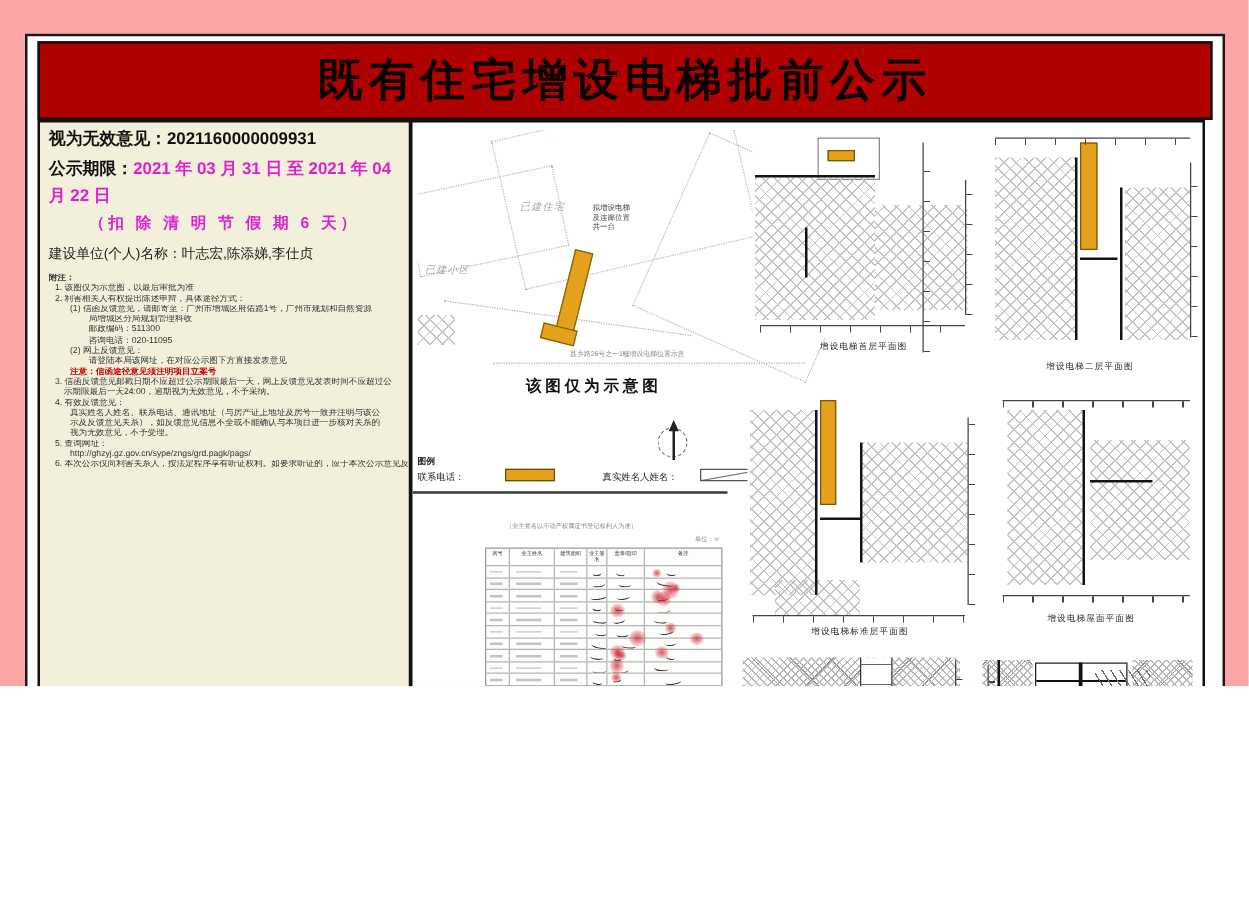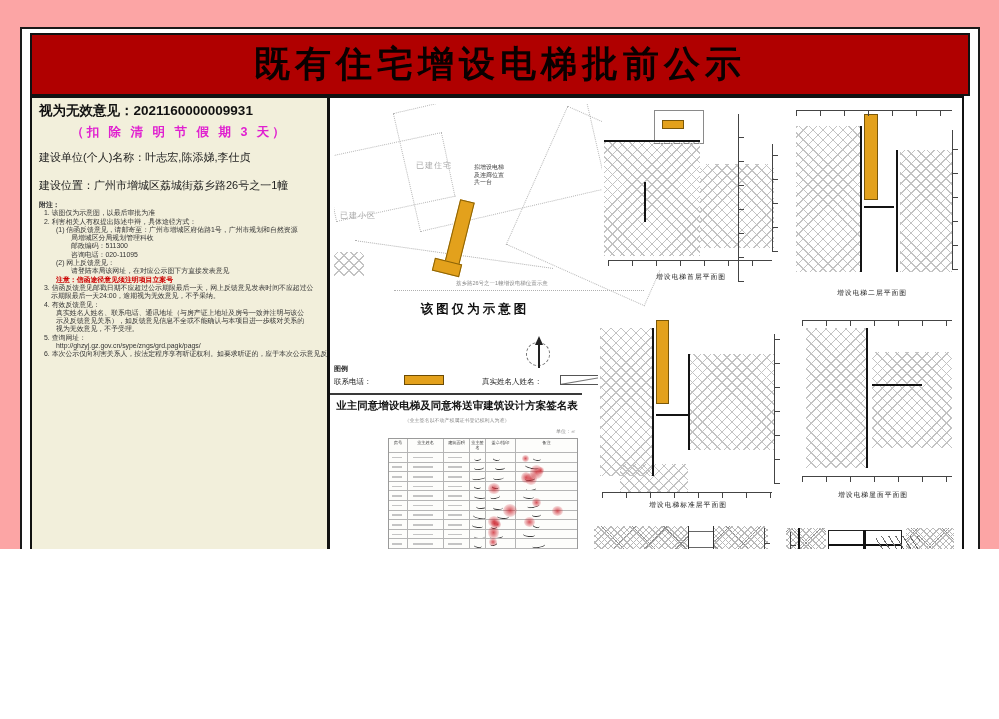--- a/index.html
+++ b/index.html
@@ -37,21 +37,21 @@
   .nred{padding-left:17px;color:#cc0000;font-weight:bold;}
   
   .rpanel{position:absolute;left:306px;top:67px;width:636px;height:587px;background:#fff;border:2px solid #111;
           box-sizing:border-box;overflow:hidden;}
   .rin{position:absolute;left:0;top:0;width:632px;height:583px;}
   
   .siteplan{position:absolute;left:4px;top:6px;width:342px;height:218px;overflow:hidden;}
   .dot{position:absolute;border:1px dotted #b8b8b8;}
   .dotl{position:absolute;border-top:1px dotted #b0b0b0;}
   .oband{position:absolute;background:#e3a11c;border:1px solid #8a6206;}
-  .glab{position:absolute;color:#a9a9a9;font-size:8px;letter-spacing:1px;}
+  .glab{position:absolute;color:#a9a9a9;font-size:8px;letter-spacing:1px;font-style:italic;}
   .ann{position:absolute;font-size:6px;line-height:7.5px;color:#444;}
   .roadnote{position:absolute;font-size:5.5px;color:#8a8a8a;}
   .spcap{position:absolute;left:0;right:60px;bottom:4px;text-align:center;font-size:12.5px;font-weight:600;
          letter-spacing:3px;color:#111;}
   .compass{position:absolute;left:196px;top:238px;width:26px;height:32px;}
   .compass .circ{position:absolute;left:0;top:6px;width:24px;height:24px;border:1px dashed #777;border-radius:50%;box-sizing:border-box;}
   .compass .ndl{position:absolute;left:12px;top:2px;width:1.6px;height:30px;background:#222;}
   .compass .tri{position:absolute;left:8.5px;top:0;width:0;height:0;border-left:4px solid transparent;
                 border-right:4px solid transparent;border-bottom:9px solid #222;}
   
@@ -109,26 +109,26 @@
   <div class="frame">
 
     <div class="banner">
       <span>既有住宅增设电梯批前公示</span>
     </div>
 
     <div class="lpanel">
       <div class="fld">
         <span>视为无效意见：</span><span>2021160000009931</span>
       </div>
-      <div class="magnote">（扣 除 清 明 节 假 期 3 天）</div>
+      <div class="fld">
+        <span>公示期限：</span><span class="mag">2021 年 03 月 31 日 至  2021 年 04 月 22 日</span>
+      </div>
+      <div class="magnote">（扣 除 清 明 节 假 期 6 天）</div>
       <div class="sfld m1">
         <span>建设单位(个人)名称：</span><span>叶志宏,陈添娣,李仕贞</span>
-      </div>
-      <div class="sfld m2">
-        <span>建设位置：</span><span>广州市增城区荔城街荔乡路26号之一1幢</span>
       </div>
       <div class="notes">
         <div class="nline nh">附注：</div>
         <div>
             <div class="nline nl1">1. 该图仅为示意图，以最后审批为准</div>
             <div class="nline nl1">2. 利害相关人有权提出陈述申辩，具体途径方式：</div>
             <div class="nline nl2">(1) 信函反馈意见，请邮寄至：广州市增城区府佑路1号，广州市规划和自然资源</div>
             <div class="nline nl3">局增城区分局规划管理科收</div>
             <div class="nline nl3">邮政编码：511300</div>
             <div class="nline nl3">咨询电话：020-11095</div>
@@ -179,21 +179,20 @@
 
         <div class="legtitle">图例</div>
         <div class="legitem li1">联系电话：</div>
         <div class="swatch sw1"></div>
         <div class="legitem li2">真实姓名人姓名：</div>
         <div class="swatch sw2">
             <i></i>
           </div>
         <div class="divline"></div>
 
-        <div class="ttitle">业主同意增设电梯及同意将送审建筑设计方案签名表</div>
         <div class="tsub">（业主签名以不动产权属证书登记权利人为准）</div>
         <div class="tunit">单位：㎡</div>
         <div class="sigtable">
             <div class="sigsec" style="top: 0px;">
               <div class="srow" style="height: 13px;">
                 <div class="scell shead" style="width: 18px;">房号</div>
                 <div class="scell shead" style="width: 36px;">业主姓名</div>
                 <div class="scell shead" style="width: 26px;">建筑面积</div>
                 <div class="scell shead" style="width: 16px;">业主签名</div>
                 <div class="scell shead" style="width: 30px;">盖章/指印</div>

